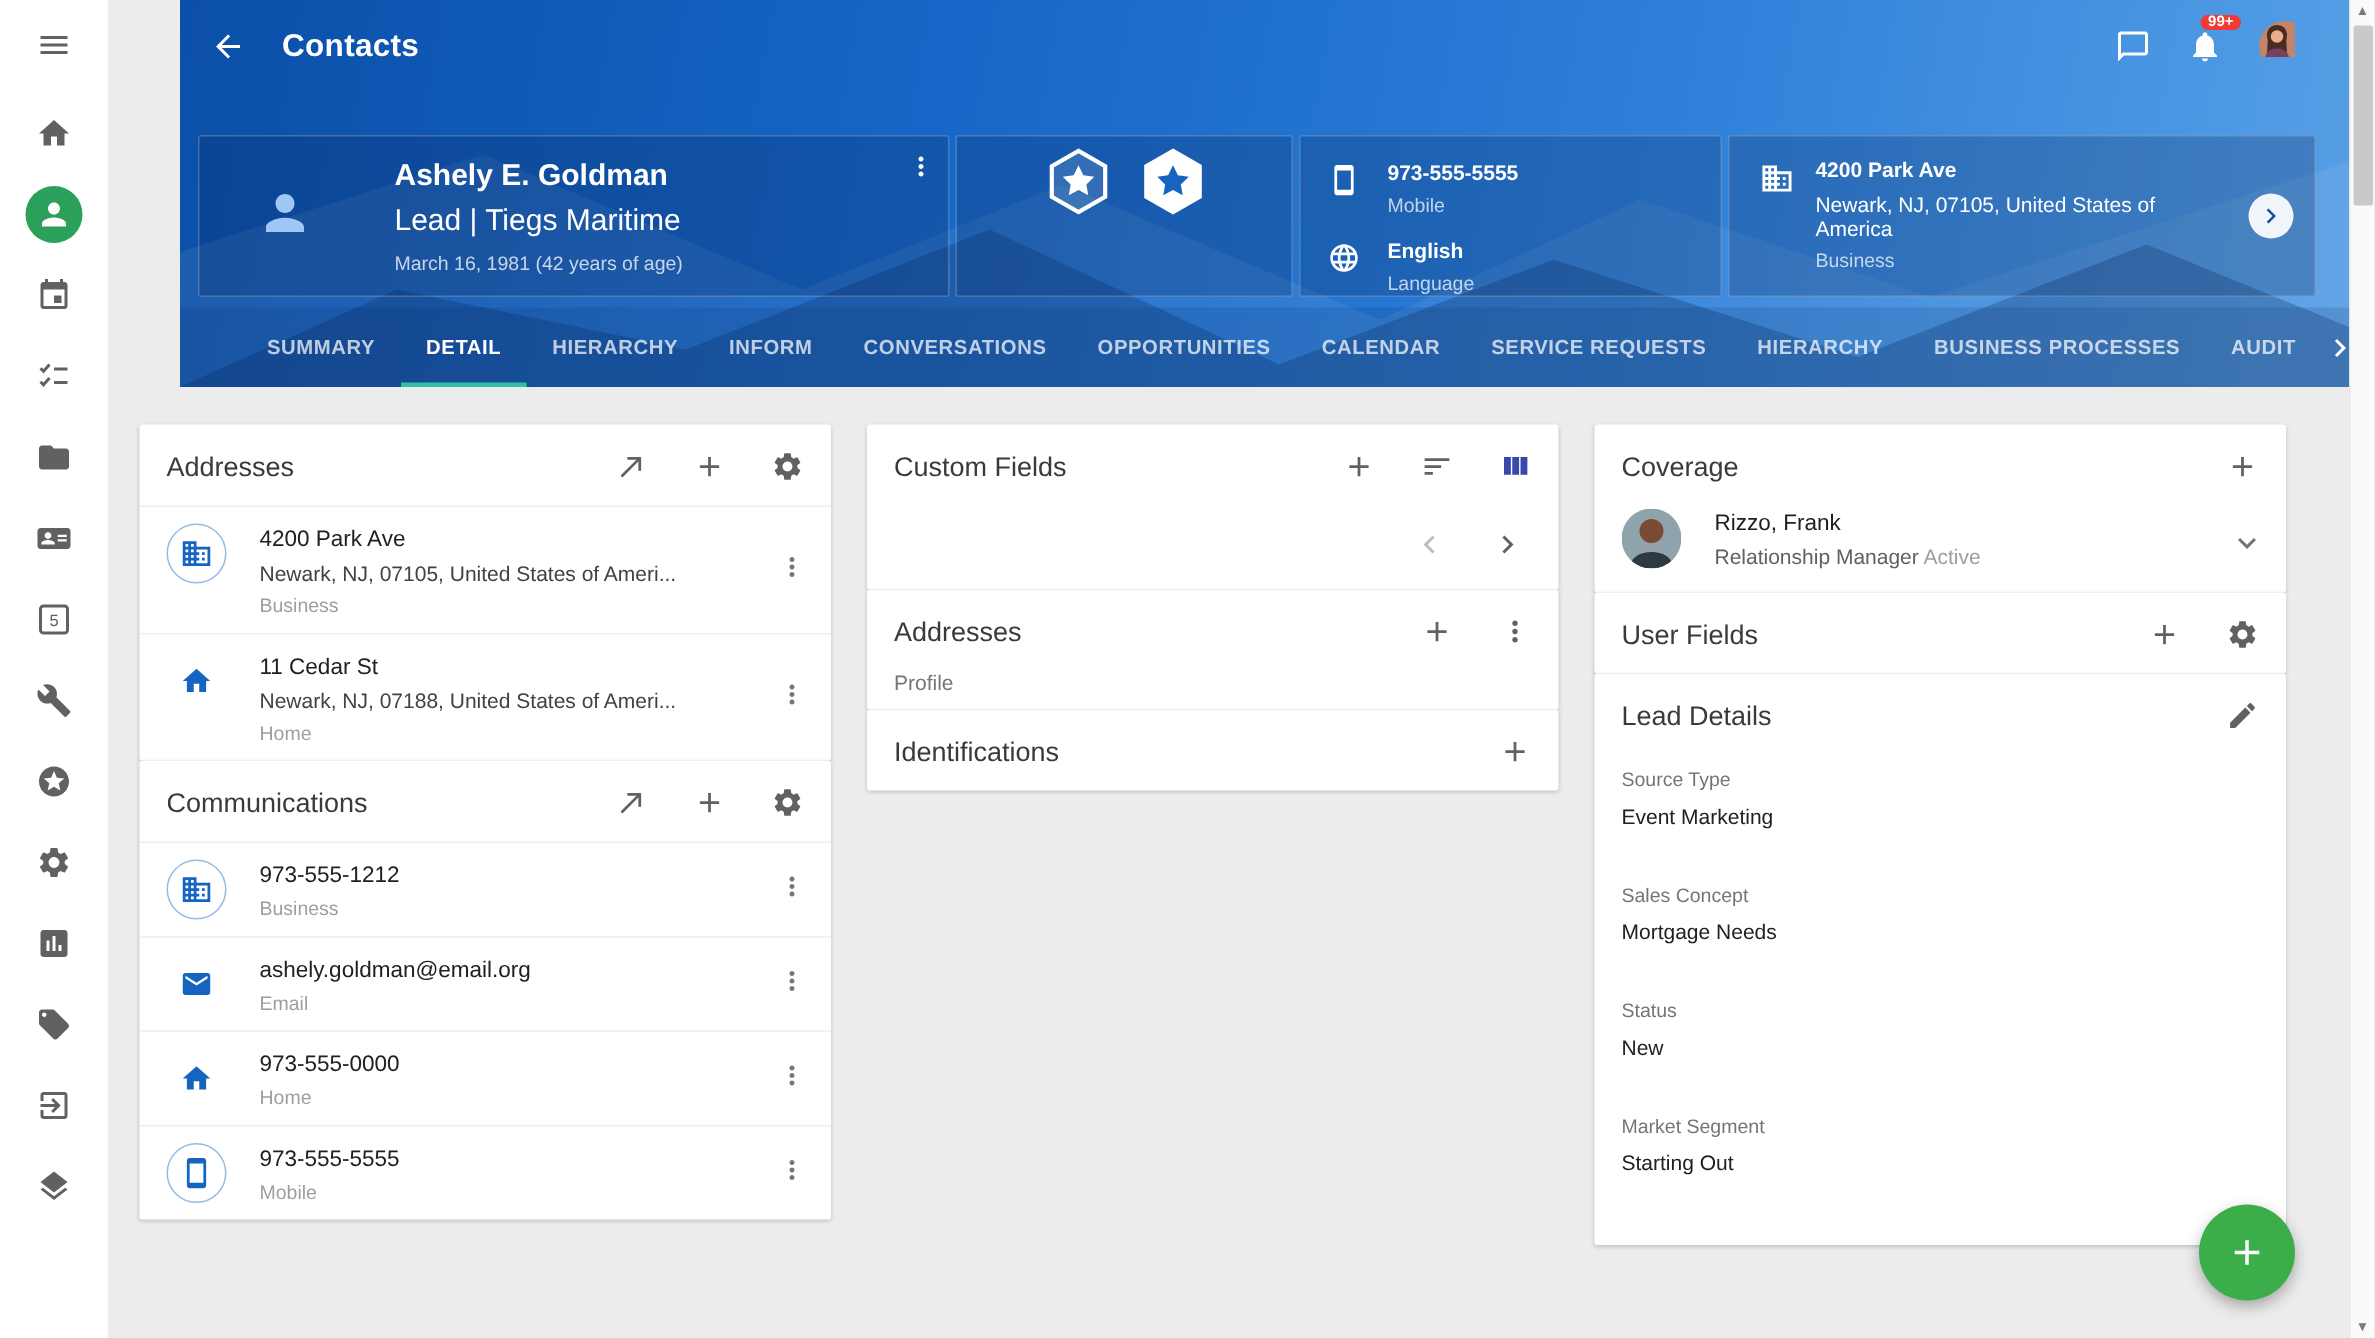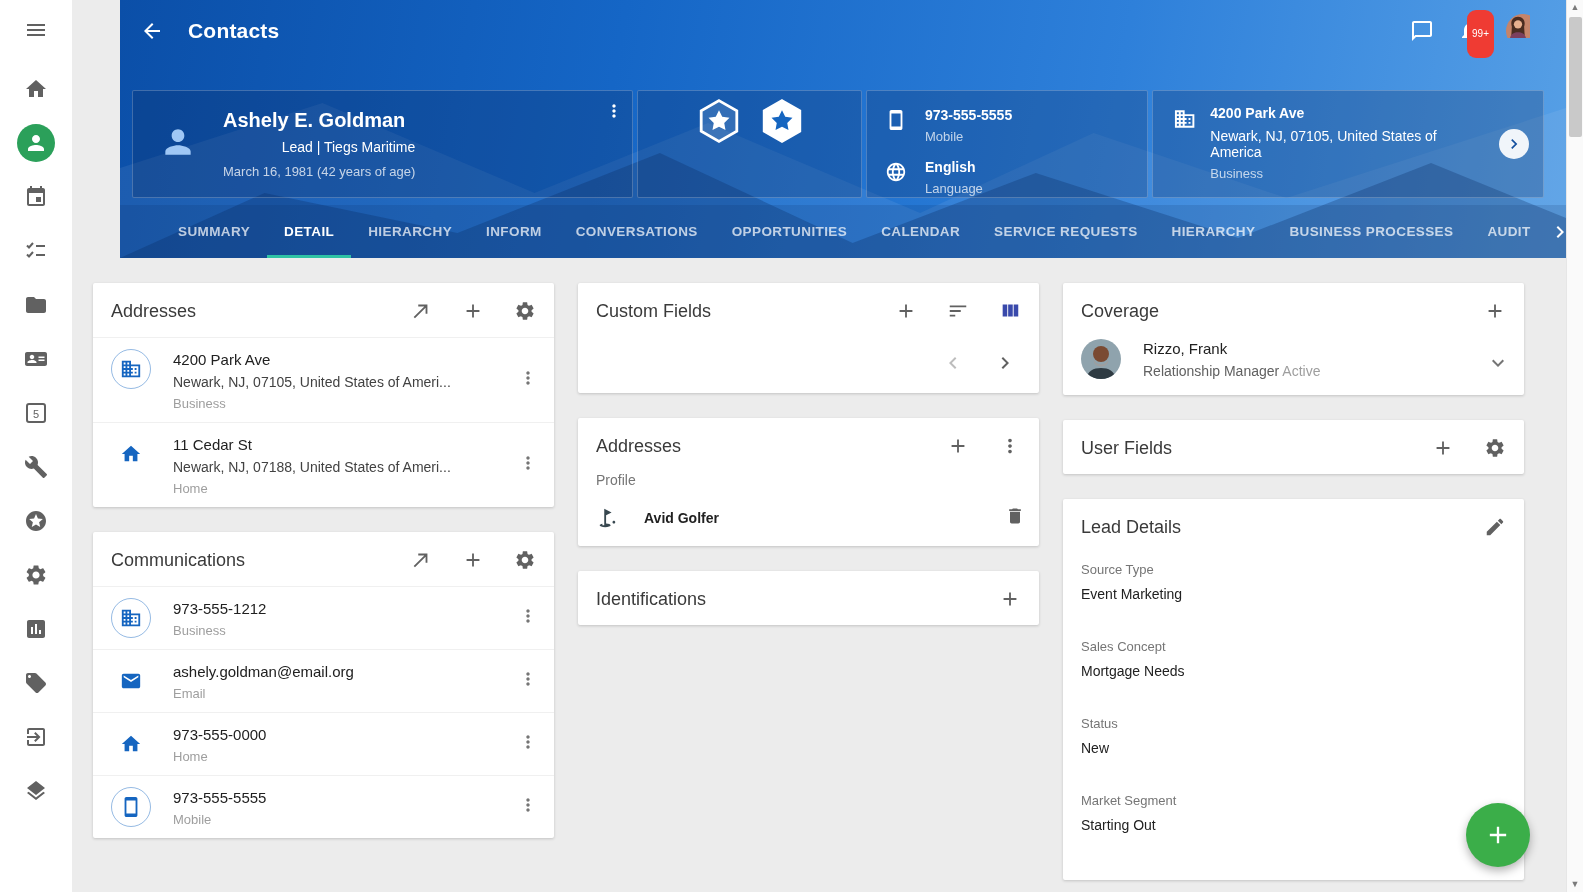--- a/index.html
+++ b/index.html
@@ -19,31 +19,31 @@
     background: linear-gradient(100deg, #0b4fa8 0%, #1566c6 34%, #2e80da 68%, #57a0e6 100%); overflow:hidden;margin-left:48px; }
   .mountains { position:absolute; left:0; right:0; bottom:0; height:210px; width:100%; z-index:1; pointer-events:none; }
 
   .topbar { height:62px; display:flex; align-items:center; padding:0 26px 0 20px; color:#fff; position:relative; z-index:3; }
   .topbar .back { cursor:pointer; display:flex; }
   .topbar .back svg { width:24px; height:24px; color:#fff; }
   .topbar h1 { font-size:21px; font-weight:700; margin-left:24px; letter-spacing:.2px; }
   .topbar .right { margin-left:auto; display:flex; align-items:center; gap:24px; }
   .topbar .right svg { width:24px; height:24px; color:#fff; }
   .bell-wrap { position:relative; cursor:pointer; display:flex; }
-  .badge { position:absolute; top:-9px; right:-12px; background:#EF3B33; color:#fff; font-size:10px; font-weight:400; border-radius:9px; padding:19px 5px; line-height:1; }
+  .badge { position:absolute; top:-9px; right:-12px; background:#EF3B33; color:#fff; font-size:10px; font-weight:700; border-radius:9px; padding:0 5px; line-height:1; }
   .avatar-sm { width:34px; height:34px; border-radius:50%; overflow:hidden; cursor:pointer; flex:0 0 34px; }
 
   
   .banner { height:143px; position:relative; z-index:3; display:flex; gap:4px; padding:28px 22px 7px 12px; }
   .bcard { background:rgba(10,38,88,0.26); border:1px solid rgba(255,255,255,0.22); border-radius:2px; color:#fff; position:relative; }
-  .bcard1 { width:501px; display:flex; align-items:center; padding:0 20px 0 26px; }
+  .bcard1 { width:501px; display:flex; align-items:center; padding:0 20px 0 38px;gap:28px; }
   .bcard1 .person-glyph svg { width:38px; height:38px; color:#9FC7F5; }
   .bcard1 .who { margin-left:26px; }
   .bcard1 .who .nm { font-size:20px; font-weight:700; margin-bottom:7px; }
-  .bcard1 .who .sub { font-size:14px; margin-bottom:9px;text-align:right; }
+  .bcard1 .who .sub { font-size:20px; margin-bottom:9px; }
   .bcard1 .who .birth { font-size:13px; color:rgba(255,255,255,0.75); }
   .bcard .dots { position:absolute; top:10px; right:8px; cursor:pointer; }
   .bcard .dots svg { width:20px; height:20px; color:#fff; }
   .bcard2 { width:225px; display:flex; gap:15px; padding:6px 0 0 57px; }
   .hexbadge { width:48px; height:48px; cursor:pointer; }
   .bcard3 { width:282px; padding:16px 0 0 18px; display:flex; flex-direction:column; gap:15px; }
   .brow { display:flex; gap:18px; }
   .brow svg { width:22px; height:22px; color:#fff; margin-top:2px; }
   .brow .v { font-size:14px; font-weight:700; margin-bottom:6px; }
   .brow .l { font-size:13px; color:rgba(255,255,255,0.72); }
@@ -57,21 +57,21 @@
 
   
   .tabs { height:53px; display:flex; align-items:stretch; padding-left:41px; padding-right:8px; position:relative; z-index:3; background:rgba(10,38,88,0.14); }
   .tab { display:flex; align-items:center; padding:0 17px; font-size:13.5px; font-weight:700; letter-spacing:.4px; color:rgba(255,255,255,0.72); cursor:pointer; white-space:nowrap; }
   .tab.active { color:#fff; box-shadow: inset 0 -3px 0 #2fc3a4; }
   .tabs .tab-scroll { margin-left:auto; display:flex; align-items:center; cursor:pointer; }
   .tabs .tab-scroll svg { width:24px; height:24px; color:#fff; }
 
   
   .content { flex:1; background:#ececec; overflow:hidden; display:grid; grid-template-columns:1fr 1fr 1fr; gap:24px; padding:25px 42px 0 21px; align-content:start; position:relative; z-index:2; }
-  .col { display:flex; flex-direction:column; gap:25px; min-width:0; }
+  .col { display:flex; flex-direction:column; min-width:0; }
   .card { background:#fff; border-radius:2px; box-shadow:0 1px 3px rgba(0,0,0,0.18); }
   .card-h { display:flex; align-items:center; padding:17px 18px 15px 18px; }
   .card-h .ttl { flex:1; font-size:18px; color:#3a3a3a; }
   .card-h .acts { display:flex; align-items:center; gap:30px; }
   .card-h .acts svg { width:22px; height:22px; color:#616161; cursor:pointer; }
   .card-h .acts svg.blue { color:#3949AB; }
 
   .list-item { display:flex; align-items:flex-start; padding:11px 10px 11px 18px; border-top:1px solid #f0f0f0; }
   .ic-wrap { width:40px; height:40px; display:flex; align-items:center; justify-content:center; flex:0 0 40px; }
   .ic-wrap.circled { border:1px solid rgba(21,101,192,0.45); border-radius:50%; }
@@ -593,31 +593,20 @@
             <div class="acts">
               <svg>
                   <use href="#i-plus"></use>
                 </svg>
               <svg>
                   <use href="#i-more-vert"></use>
                 </svg>
             </div>
           </div>
           <div class="group-label">Profile</div>
-          <div class="cat-item">
-            <span class="g-ic">
-                <svg>
-                  <use href="#i-golf"></use>
-                </svg>
-              </span>
-            <span class="nm">Avid Golfer</span>
-            <span class="del"><svg>
-                  <use href="#i-trash"></use>
-                </svg></span>
-          </div>
         </section>
 
         <section class="card">
           <div class="card-h">
             <div class="ttl">Identifications</div>
             <div class="acts">
               <svg>
                   <use href="#i-plus"></use>
                 </svg>
             </div>

